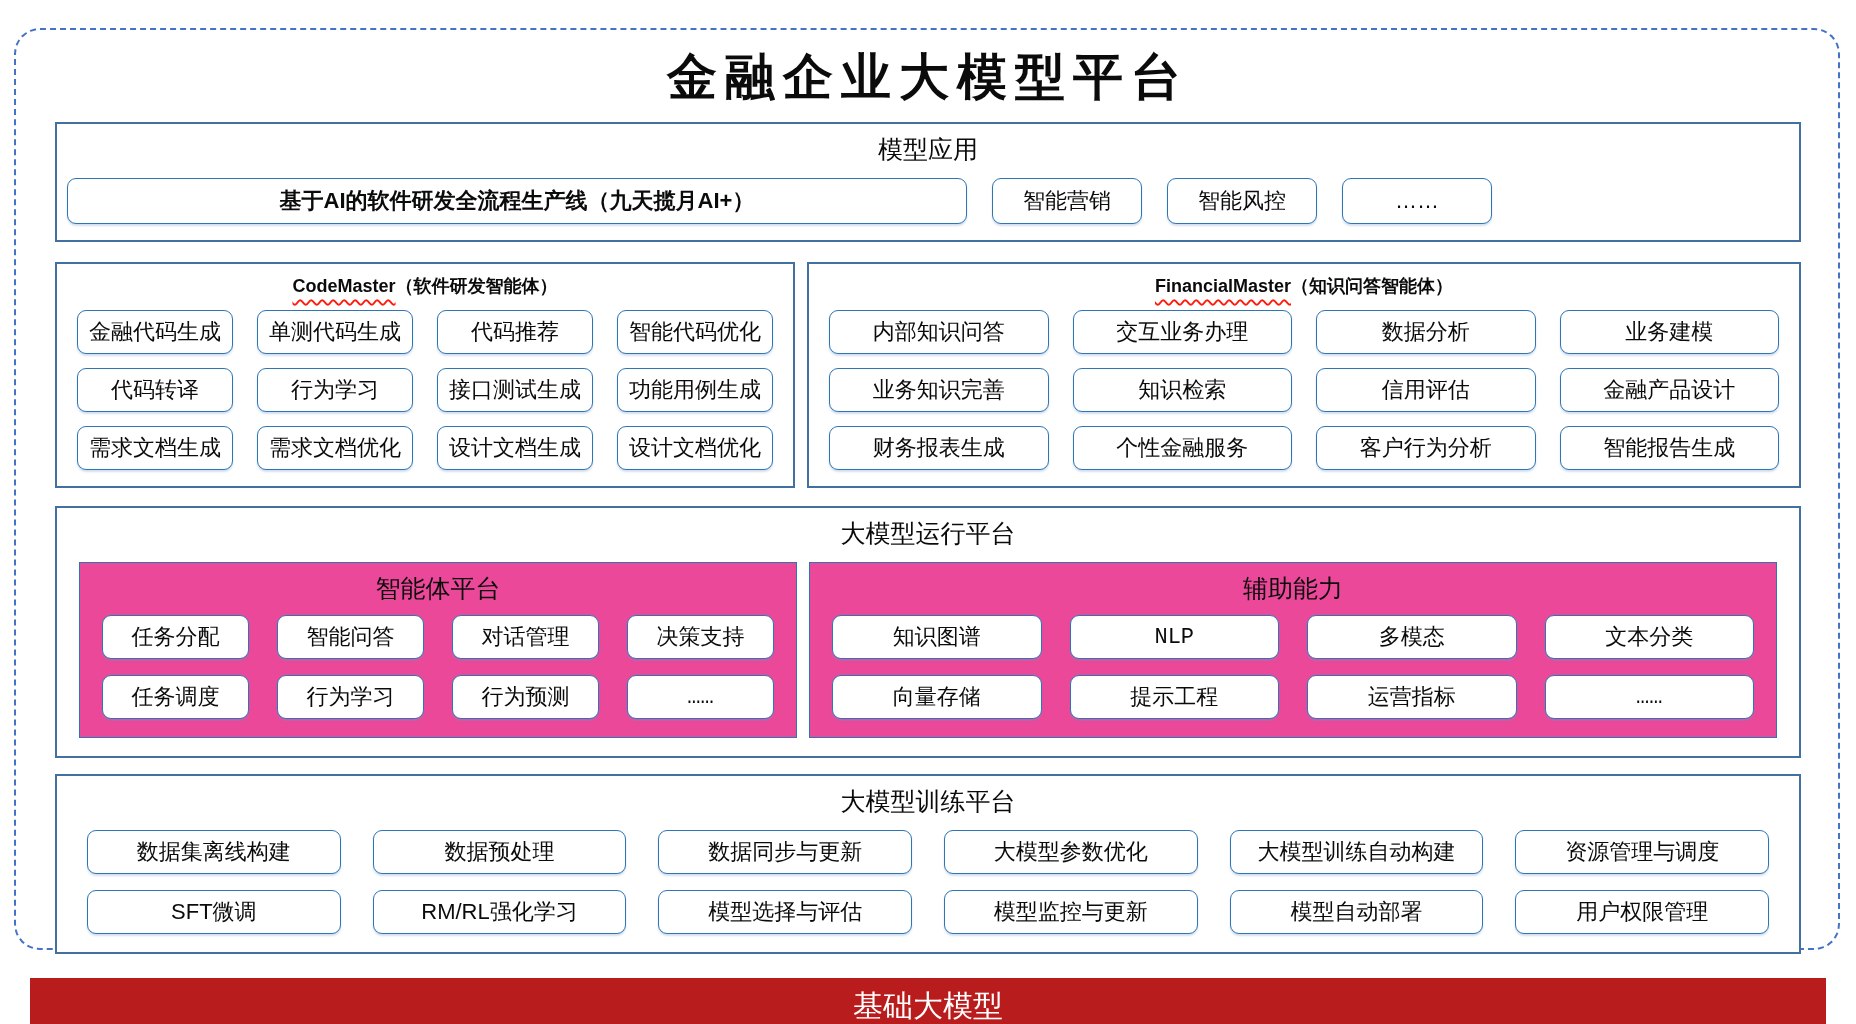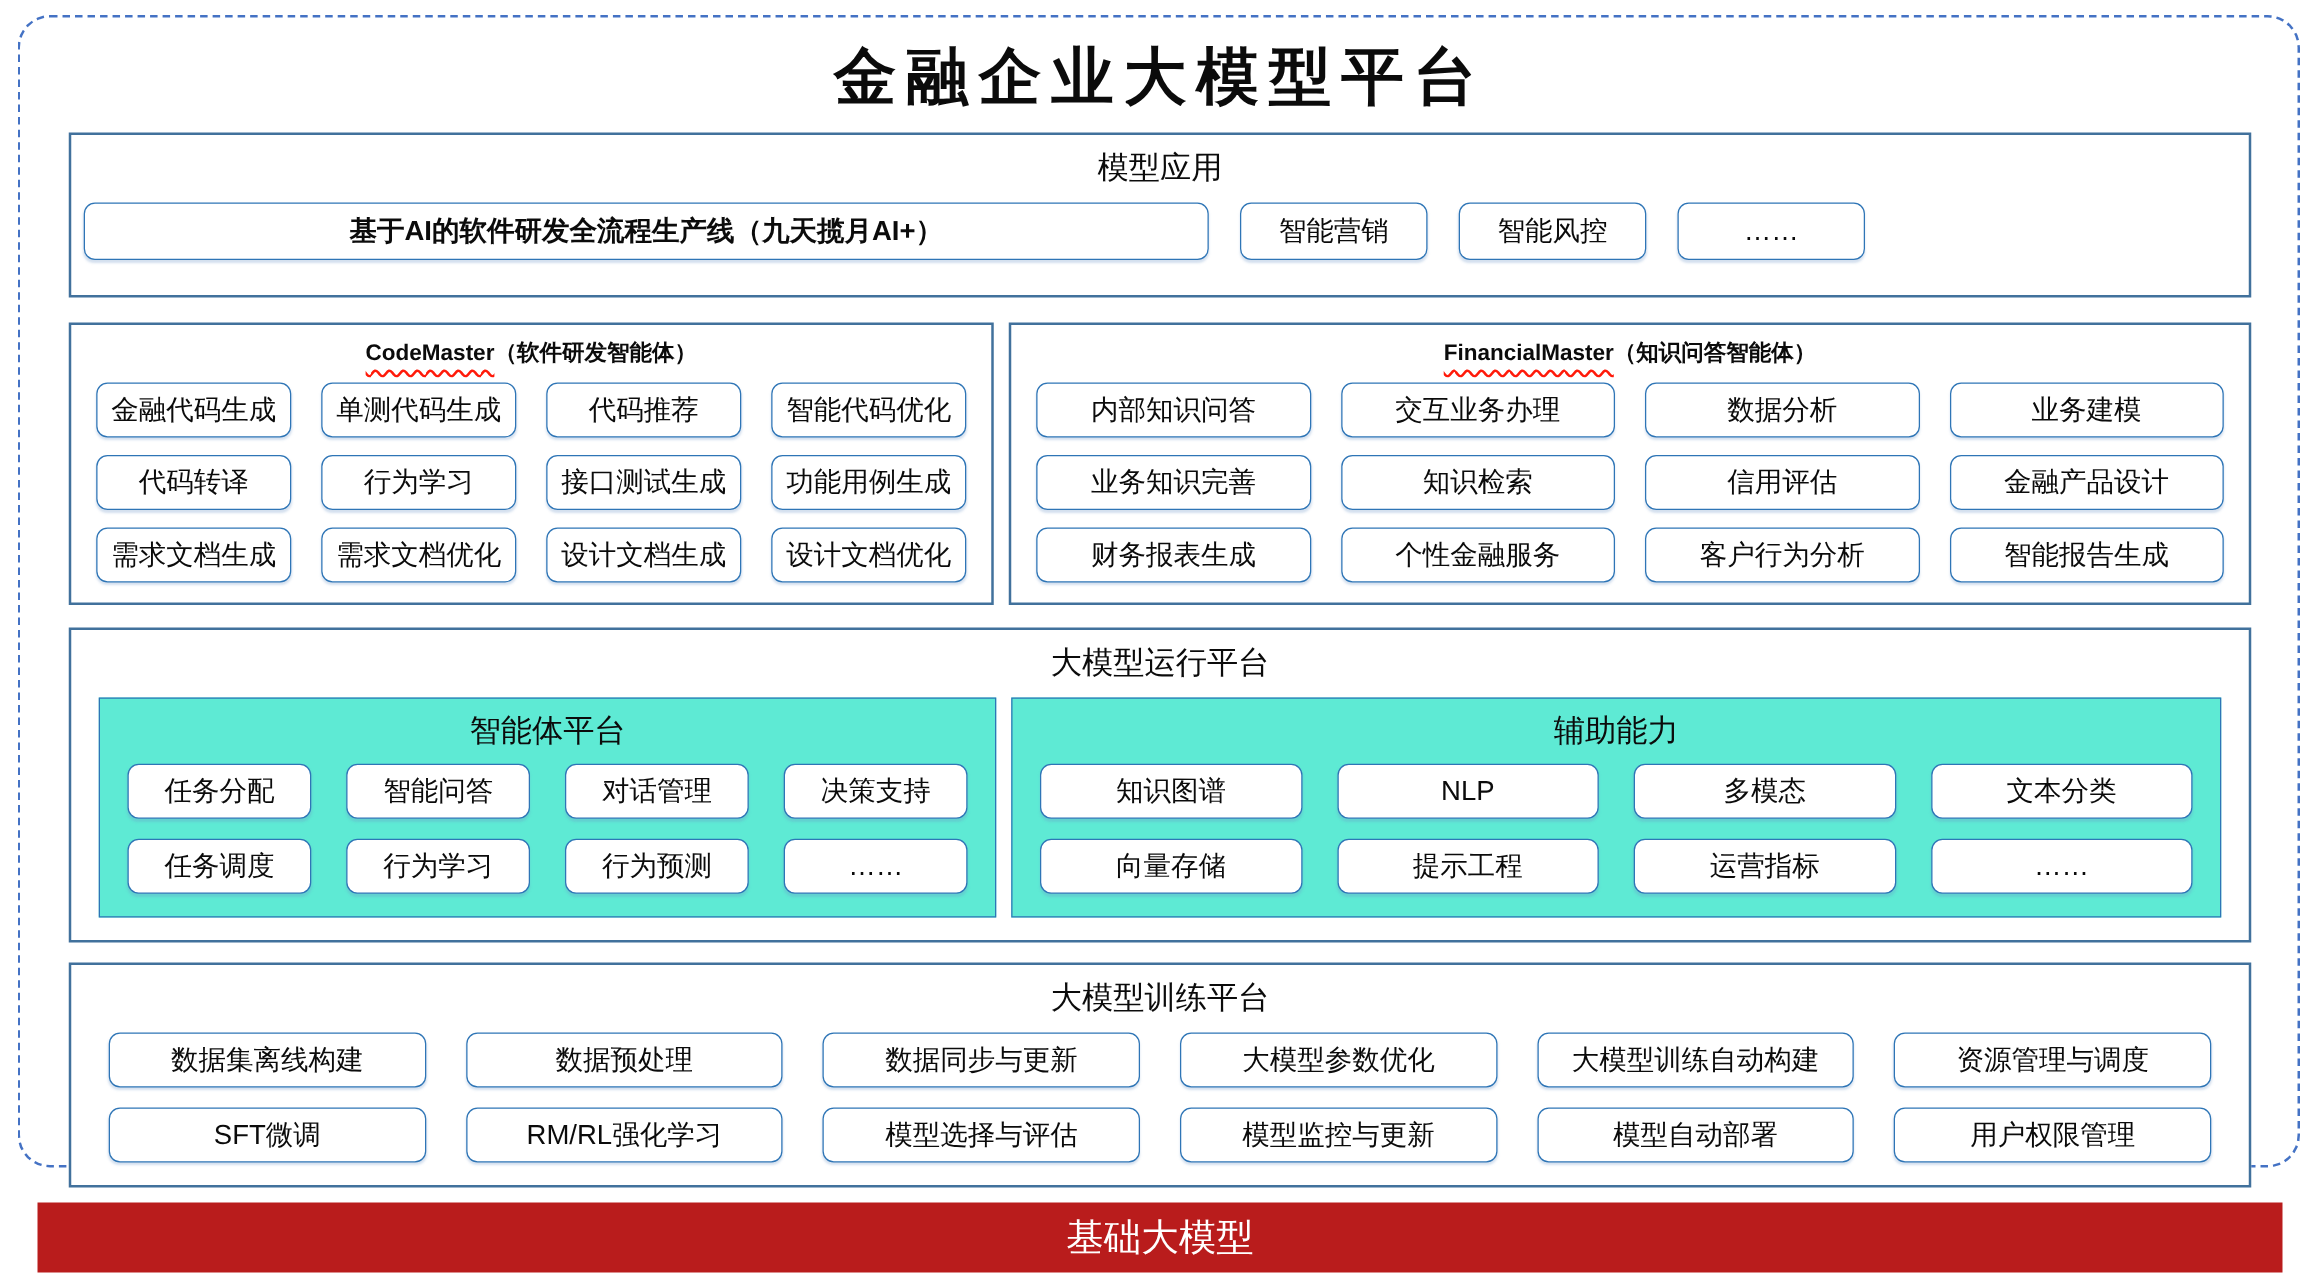--- a/index.html
+++ b/index.html
@@ -1,53 +1,53 @@
 <!DOCTYPE html>
 <html><head>
 <meta charset="utf-8">
 <style>
   html,body{margin:0;padding:0;background:#fff;}
   body{width:1856px;height:1024px;position:relative;font-family:"Liberation Sans","DejaVu Sans",sans-serif;color:#0b0b0b;overflow:hidden;}
 
-  .canvas{position:absolute;inset:0;}
+  .canvas{position:absolute;inset:0;margin-top:16px;}
 
   .outer-dashed{position:absolute;left:14px;top:12px;width:1826px;height:922px;
     border:2px dashed #4472C4;border-radius:26px;box-sizing:border-box;}
 
   .main-title{position:absolute;top:28px;left:0;width:100%;text-align:center;
     font-family:"DejaVu Serif","Liberation Serif",serif;font-weight:bold;font-size:50px;letter-spacing:8px;}
 
   .content{position:absolute;left:55px;top:106px;width:1746px;display:flex;flex-direction:column;}
 
   .section{border:2px solid #41719C;background:#fff;box-sizing:border-box;}
   .sec-header{text-align:center;font-weight:normal;font-size:25px;padding:9px 0 10px;}
 
   .ibox{border:1.5px solid #2E75B6;border-radius:9px;background:#fff;box-sizing:border-box;
     display:flex;align-items:center;justify-content:center;height:44px;font-size:22px;
     white-space:nowrap;box-shadow:0 2px 2px rgba(110,150,200,0.30);}
 
   
-  .app-row{display:flex;gap:25px;padding:2px 10px 28px 10px;text-align:center;}
+  .app-row{display:flex;gap:25px;padding:2px 10px 16px 10px;text-align:center;}
   .app-main{width:900px;height:46px;font-weight:bold;}
   .app-small{width:150px;height:46px;}
 
   
   .agents-row{display:flex;gap:12px;margin-top:20px;}
   .agent-box{border:2px solid #41719C;background:#fff;box-sizing:border-box;}
   .agent-left{width:740px;}
   .agent-right{flex:1;}
   .agent-header{text-align:center;font-weight:bold;font-size:18px;padding:10px 0 12px;}
   .squiggle{text-decoration-line:underline;text-decoration-style:wavy;text-decoration-color:#FF1A0A;
     text-decoration-thickness:2px;text-underline-offset:7px;}
   .grid4{display:grid;grid-template-columns:repeat(4,1fr);gap:14px 24px;padding:0 20px 16px;}
 
   
   .runtime{margin-top:18px;padding-bottom:18px;}
   .sub-row{display:flex;gap:12px;padding:2px 22px 0;}
-  .sub-box{border:1.5px solid #2E75B6;background:#5eead4;box-sizing:border-box;}
+  .sub-box{border:1.5px solid #2E75B6;background:#ec4899;box-sizing:border-box;font-family:Liberation Mono, monospace;}
   .sub-left{width:718px;}
   .sub-right{flex:1;}
   .sub-header{text-align:center;font-weight:normal;font-size:25px;padding:9px 0 10px;}
   .sub-grid{display:grid;grid-template-columns:repeat(4,1fr);gap:16px 28px;padding:0 22px 18px;}
 
   
   .training{margin-top:16px;}
   .grid6{display:grid;grid-template-columns:repeat(6,1fr);gap:16px 32px;padding:2px 30px 18px;}
 
   

